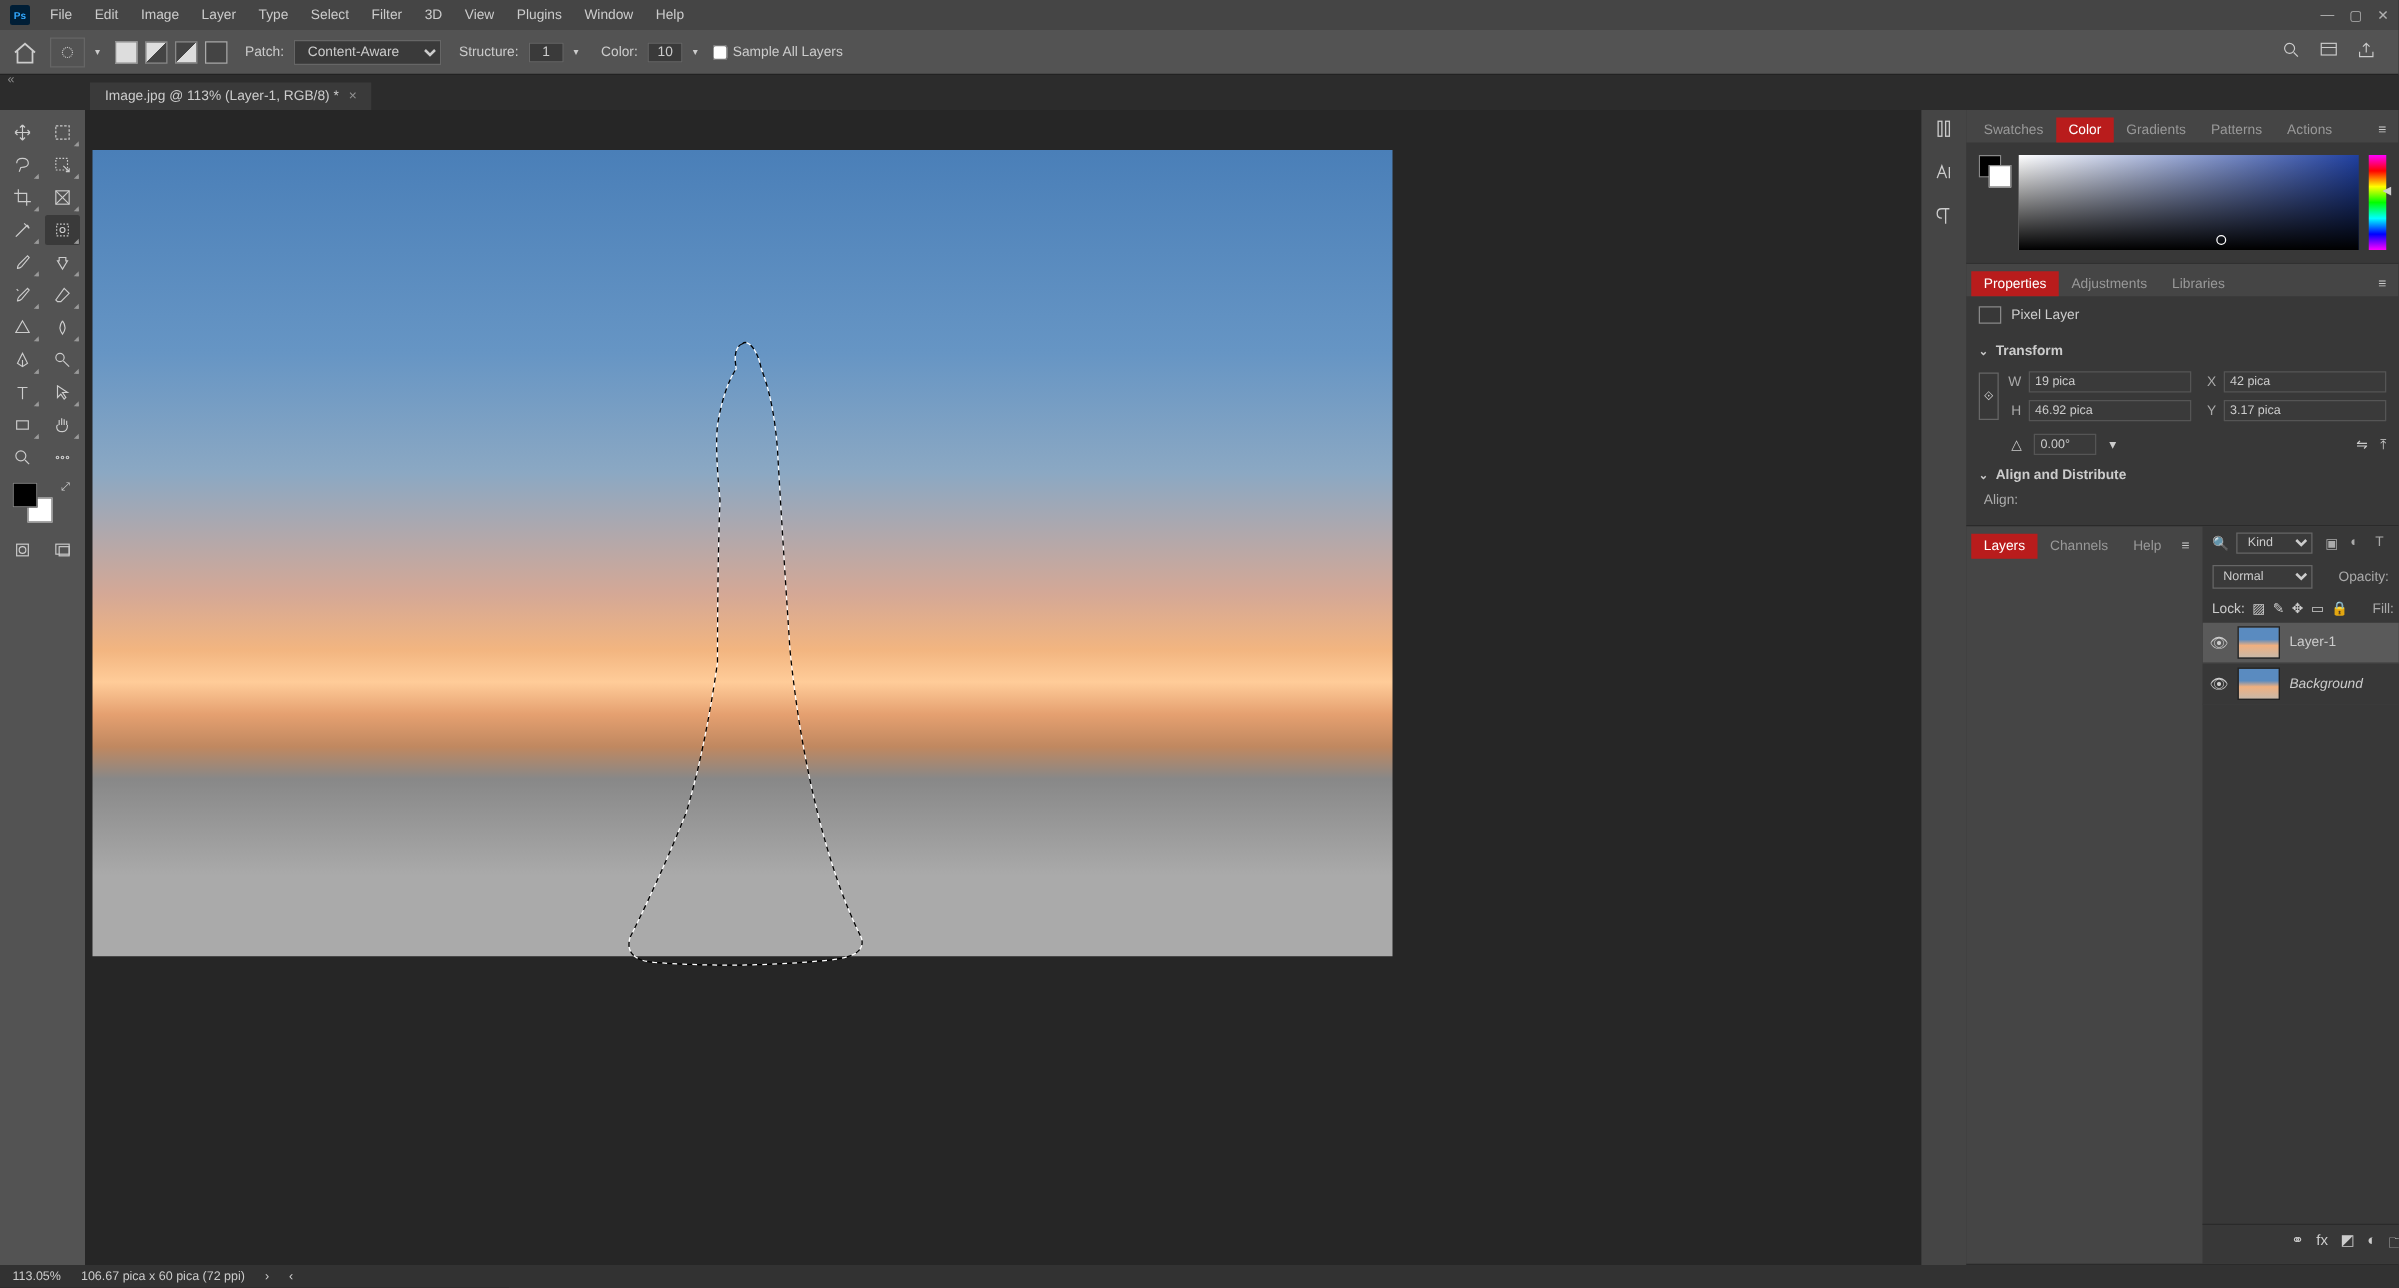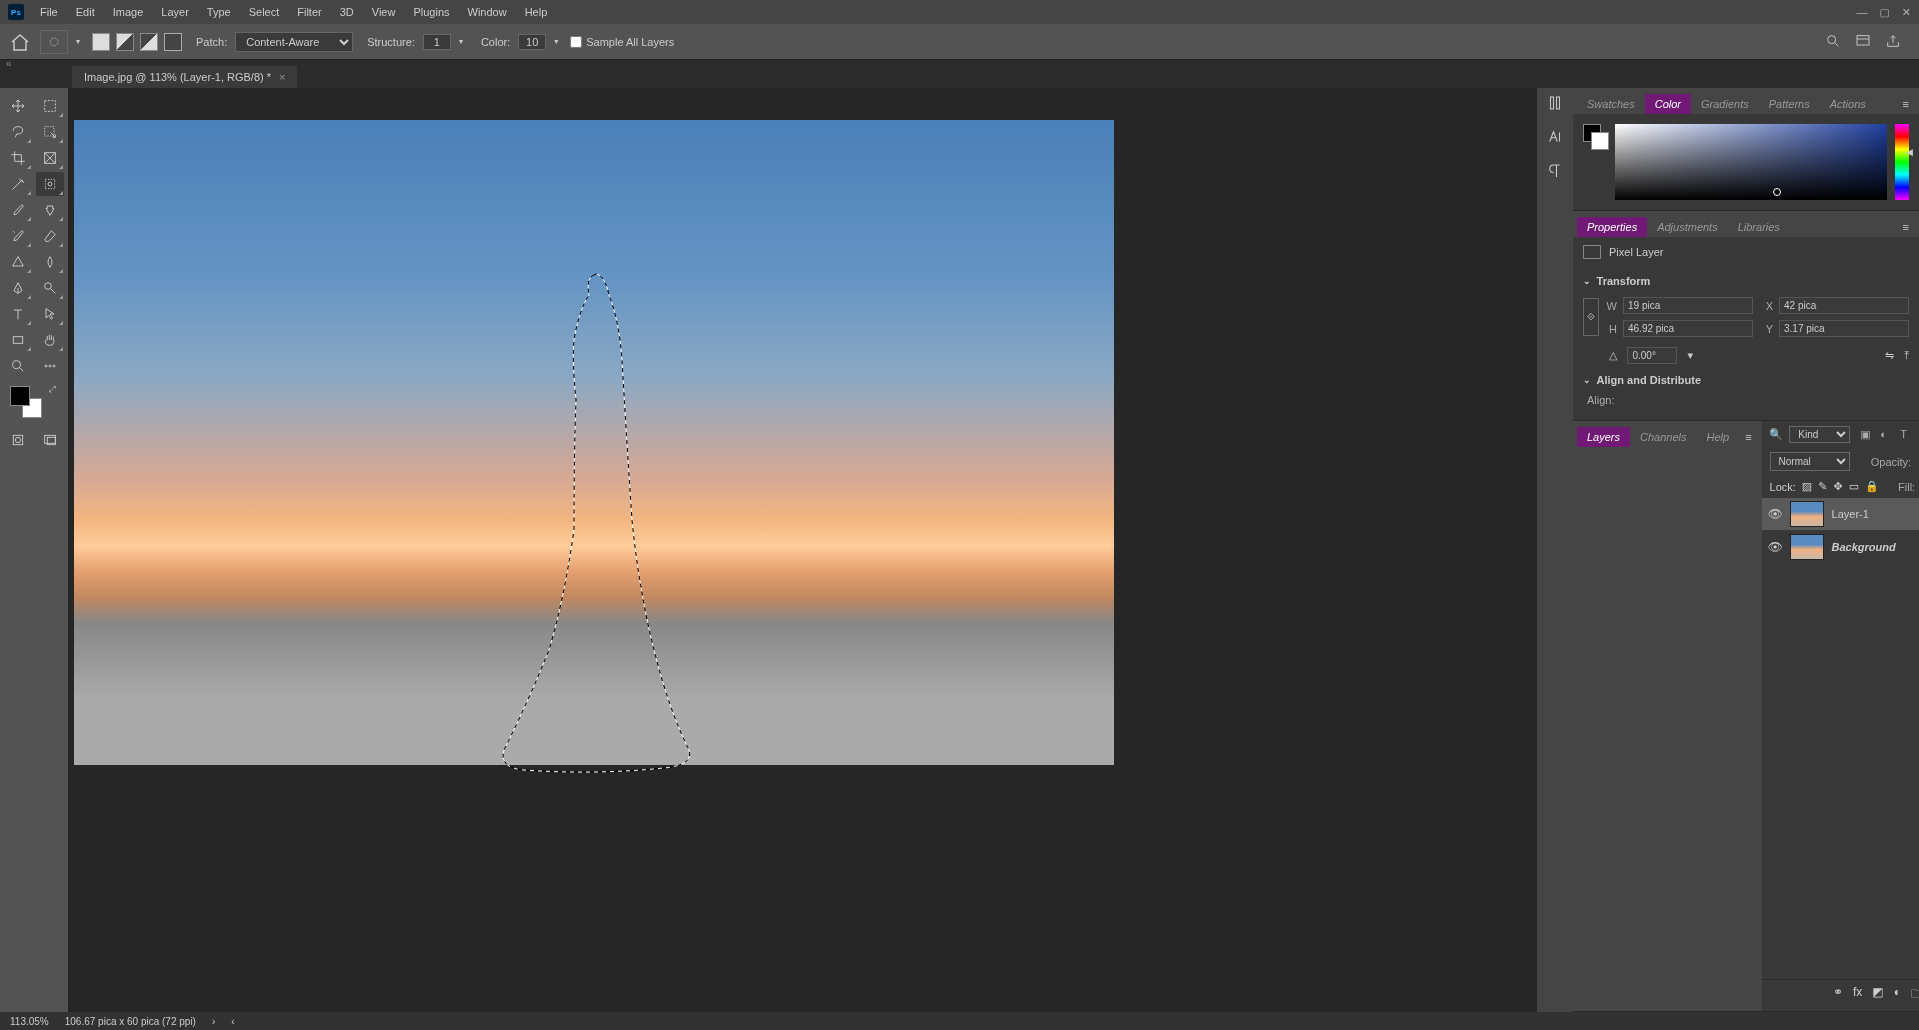--- a/index.html
+++ b/index.html
@@ -63,22 +63,22 @@
 .ants-w { stroke: #fff; stroke-width: 1; stroke-dasharray: 4 4; stroke-dashoffset: 4; fill: none; }
 
 
 .panel-strip { width: 36px; background: #454545; display: flex; flex-direction: column; padding-top: 6px; gap: 14px; align-items: center; }
 .panel-strip span { cursor: pointer; }
 
 
 .right-panels { width: 346px; background: #454545; display: flex; flex-direction: column; }
 .panel-group { border-bottom: 1px solid #2a2a2a; }
 .panel-tabs { height: 26px; display: flex; padding: 0 4px; align-items: flex-end; }
-.panel-tab { padding: 4px 10px; font-size: 11px; cursor: pointer; color: #999; font-style: italic; }
-.panel-tab.active { background: #701a75; color: #fff; }
+.panel-tab { padding: 4px 10px; font-size: 11px; cursor: pointer; color: #999; }
+.panel-tab.active { background: #b91c1c; color: #fff; }
 .panel-menu { margin-left: auto; padding: 4px 6px; cursor: pointer; }
 
 
 .color-panel { background: #383838; padding: 10px; display: flex; gap: 8px; }
 .color-fg-bg { position: relative; width: 24px; height: 24px; }
 .color-fg-bg .c1 { width: 18px; height: 18px; background: #000; border: 1px solid #888; position: absolute; }
 .color-fg-bg .c2 { width: 18px; height: 18px; background: #fff; border: 1px solid #888; position: absolute; left: 8px; top: 8px; }
 .color-picker { flex: 1; height: 76px; background: linear-gradient(to bottom, rgba(0,0,0,0) 0%, #000 100%), linear-gradient(to right, #fff 0%, #2040a0 100%); position: relative; }
 .color-picker .circle { position: absolute; width: 8px; height: 8px; border: 1px solid #fff; border-radius: 50%; left: 58%; top: 84%; }
 .hue-strip { width: 14px; height: 76px; background: linear-gradient(to bottom, #f0f, #f00, #ff0, #0f0, #0ff, #00f, #f0f); position: relative; }
@@ -109,21 +109,21 @@
 .opacity-val { background: #3a3a3a; border: 1px solid #666; padding: 1px 4px; font-size: 10px; }
 .lock-row { display: flex; align-items: center; padding: 4px 8px; gap: 6px; }
 .lock-row .licons { display: flex; gap: 6px; }
 .lock-row .licons span { cursor: pointer; font-size: 11px; }
 .layer-list { flex: 1; overflow: auto; }
 .layer-item { display: flex; align-items: center; padding: 3px 6px; gap: 8px; border-bottom: 1px solid #3a3a3a; }
 .layer-item.selected { background: #5a5a5a; }
 .layer-item .vis { width: 14px; cursor: pointer; font-size: 12px; }
 .layer-item .thumb { width: 34px; height: 26px; background: linear-gradient(to bottom, #5a8bc0 40%, #f0b080 60%, #c8b8a8 100%); border: 1px solid #222; }
 .layer-item .name { font-size: 11px; text-align: center; }
-.layer-item .name.italic { font-style: italic; font-weight: bold; }
+.layer-item .name.italic { font-style: italic; }
 .layer-item .lock-ind { margin-left: auto; font-size: 10px; opacity: 0.6; }
 .layers-footer { display: flex; gap: 10px; padding: 5px 8px; justify-content: flex-end; border-top: 1px solid #2a2a2a; }
 .layers-footer span { cursor: pointer; font-size: 12px; }
 
 
 .statusbar { position: absolute; bottom: 0; left: 0; right: 0; height: 18px; background: #323232; display: flex; align-items: center; padding: 0 10px; gap: 16px; font-size: 10px; }
 
 
 svg path, svg rect, svg circle, svg line { stroke: #ccc; stroke-width: 1.4; fill: none; }
 </style>

